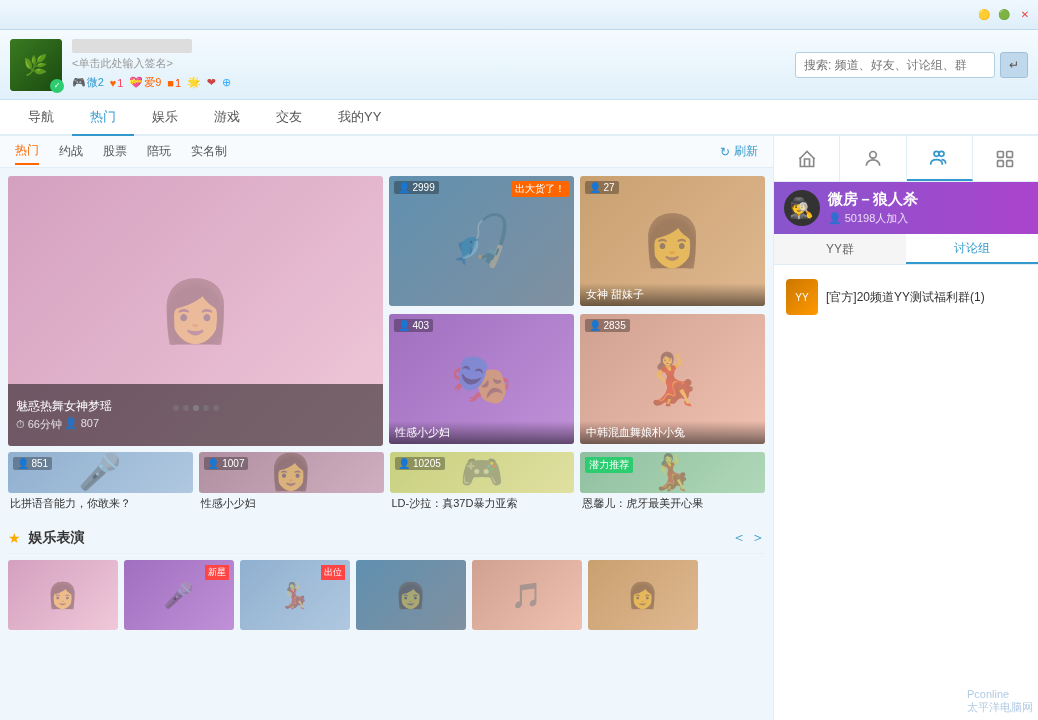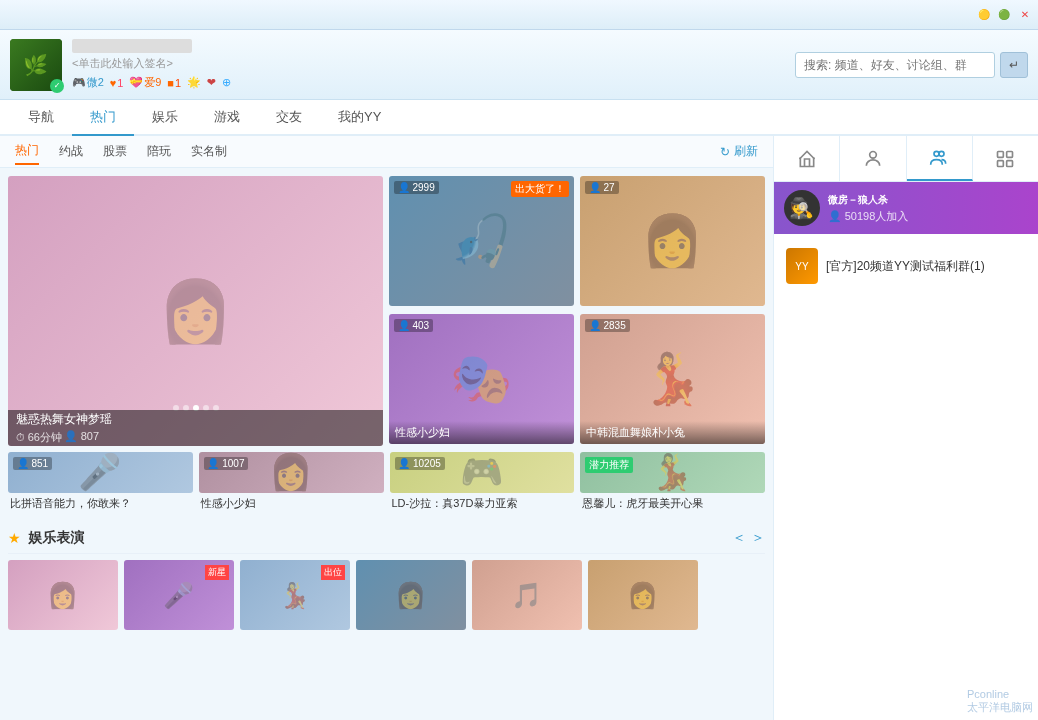--- a/index.html
+++ b/index.html
@@ -45,21 +45,21 @@
     #video-grid { padding: 8px; display: flex; flex-direction: column; gap: 6px; }
     .grid-row { display: flex; gap: 6px; }
     .big-thumb { width: 375px; height: 270px; position: relative; background: #888; border-radius: 3px; overflow: hidden; flex-shrink: 0; }
     .small-thumb { flex: 1; position: relative; background: #888; border-radius: 3px; overflow: hidden; cursor: pointer; }
 
     .thumb-overlay { position: absolute; bottom: 0; left: 0; right: 0; background: linear-gradient(transparent, rgba(0,0,0,0.5)); padding: 4px 6px; }
     .thumb-title { color: white; font-size: 11px; }
     .thumb-count { position: absolute; top: 5px; left: 5px; color: white; font-size: 10px; display: flex; align-items: center; gap: 2px; background: rgba(0,0,0,0.3); padding: 1px 4px; border-radius: 2px; }
     .thumb-tag { position: absolute; top: 5px; right: 5px; background: #ff6600; color: white; font-size: 10px; padding: 1px 4px; border-radius: 2px; }
     .thumb-rec { position: absolute; top: 5px; left: 5px; background: #2ecc71; color: white; font-size: 10px; padding: 1px 4px; border-radius: 2px; }
-    .big-info { position: absolute; bottom: 0; left: 0; right: 0; background: rgba(0,0,0,0.5); padding: 1px 8px; }
+    .big-info { position: absolute; bottom: 0; left: 0; right: 0; background: rgba(0,0,0,0.5); padding: 14px 8px; }
     .big-title { color: white; font-size: 12px; margin-bottom: 2px; }
     .big-meta { display: flex; gap: 2px; color: rgba(255,255,255,0.8); font-size: 11px; text-align: center; }
 
     
     .bg1 { background: linear-gradient(135deg, #d4a0c0, #f0c8d8); }
     .bg2 { background: linear-gradient(135deg, #6090b0, #8090a0); }
     .bg3 { background: linear-gradient(135deg, #c8a070, #e0b890); }
     .bg4 { background: linear-gradient(135deg, #a070c0, #c090d8); }
     .bg5 { background: linear-gradient(135deg, #d0a090, #f0c0b0); }
     .bg6 { background: linear-gradient(135deg, #90b0d0, #b0c8e0); }
@@ -88,21 +88,21 @@
 
     
     #sidebar-top { display: flex; background: white; border-bottom: 1px solid #e0eef8; }
     .sidebar-icon-btn { flex: 1; height: 45px; display: flex; align-items: center; justify-content: center; cursor: pointer; color: #666; border-right: 1px solid #e0eef8; }
     .sidebar-icon-btn:last-child { border-right: none; }
     .sidebar-icon-btn svg { width: 20px; height: 20px; }
 
     #sidebar-room { background: linear-gradient(to right, #8855cc, #aa44cc); padding: 8px 10px; display: flex; align-items: center; gap: 8px; }
     .room-avatar { width: 36px; height: 36px; background: #333; border-radius: 50%; display: flex; align-items: center; justify-content: center; flex-shrink: 0; overflow: hidden; }
     .room-info { flex: 1; }
-    .room-name { color: white; font-size: 10px; font-weight: bold; }
+    .room-name { color: white; font-size: 15px; font-weight: bold; }
     .room-count { color: rgba(255,255,255,0.8); font-size: 11px; display: flex; align-items: center; gap: 3px; margin-top: 2px; }
 
     #sidebar-tabs { display: flex; background: #f5f5f5; border-bottom: 1px solid #e0eef8; }
     .sidebar-tab { flex: 1; height: 30px; display: flex; align-items: center; justify-content: center; cursor: pointer; font-size: 12px; color: #666; }
     .sidebar-tab.active { background: white; color: #3399cc; border-bottom: 2px solid #3399cc; }
 
     #sidebar-list { padding: 8px; }
     .sidebar-group-item { display: flex; align-items: center; gap: 8px; padding: 6px 4px; cursor: pointer; }
     .group-icon { width: 32px; height: 36px; background: linear-gradient(135deg, #cc7700, #ff9900); border-radius: 4px; display: flex; align-items: center; justify-content: center; color: white; font-size: 10px; flex-shrink: 0; }
     .group-name { color: #333; font-size: 12px; }
@@ -203,20 +203,23 @@
 
           <div style="display:flex; gap:6px; flex:1;">
             <div class="small-thumb bg2" style="flex:1; height:130px;">
               <div style="color:rgba(255,255,255,0.4); font-size:50px; display:flex; align-items:center; justify-content:center; height:100%;">🎣</div>
               <div class="thumb-count">👤 <span>2999</span></div>
               <div class="thumb-tag">出大货了！</div>
             </div>
             <div class="small-thumb bg3" style="flex:1; height:130px;">
               <div style="color:rgba(255,255,255,0.4); font-size:50px; display:flex; align-items:center; justify-content:center; height:100%;">👩</div>
               <div class="thumb-count">👤 <span>27</span></div>
+              <div class="thumb-overlay">
+                <div class="thumb-title">女神 甜妹子</div>
+              </div>
             </div>
           </div>
 
           <div style="display:flex; gap:6px; flex:1;">
             <div class="small-thumb bg4" style="flex:1; height:130px;">
               <div style="color:rgba(255,255,255,0.4); font-size:50px; display:flex; align-items:center; justify-content:center; height:100%;">🎭</div>
               <div class="thumb-count">👤 <span>403</span></div>
               <div class="thumb-overlay">
                 <div class="thumb-title">性感小少妇</div>
               </div>
@@ -340,20 +343,24 @@
       </div>
       <div class="room-info">
         <div class="room-name">微房－狼人杀</div>
         <div class="room-count">
           <span>👤</span>
           <span>50198人加入</span>
         </div>
       </div>
     </div>
 
+    <div id="sidebar-tabs">
+      <div class="sidebar-tab">YY群</div>
+      <div class="sidebar-tab active">讨论组</div>
+    </div>
 
     <div id="sidebar-list">
       <div class="sidebar-group-item">
         <div class="group-icon">
           <span>YY</span>
         </div>
         <div class="group-name">[官方]20频道YY测试福利群(1)</div>
       </div>
     </div>
   </div>

